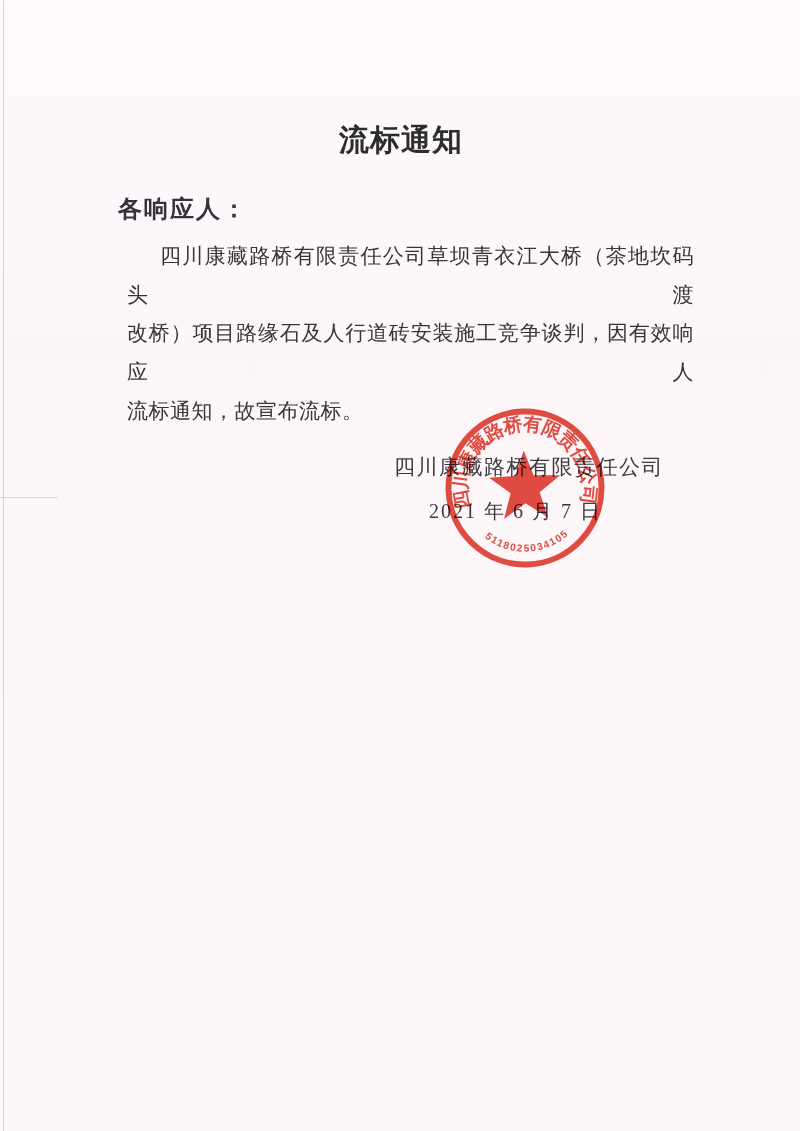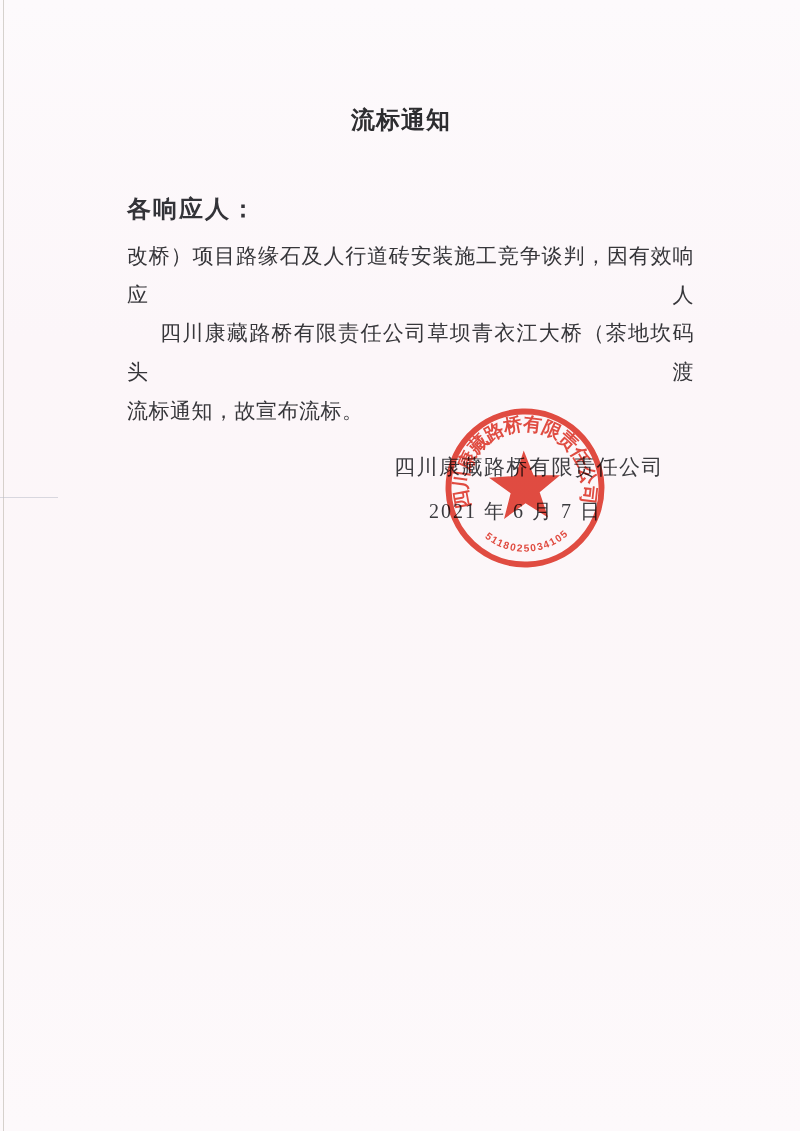--- a/index.html
+++ b/index.html
@@ -25,36 +25,36 @@
     background: rgba(176, 170, 158, 0.5);
   }
   .crease-line {
     position: absolute;
     left: 0; top: 497px;
     width: 58px; height: 1px;
     background: rgba(185, 190, 202, 0.55);
   }
   .doc-title {
     position: absolute;
-    top: 104px;
+    top: 120px;
     left: 0;
     width: 100%;
     padding-left: 2px;
     box-sizing: border-box;
     text-align: center;
     font-family: "Liberation Sans", "DejaVu Sans", sans-serif;
-    font-size: 24px;
+    font-size: 30px;
     font-weight: 700;
     letter-spacing: 1px;
     color: #2d2d30;
   }
   .greeting {
     position: absolute;
     top: 193px;
-    left: 127px;
+    left: 118px;
     font-size: 24px;
     font-weight: 600;
     letter-spacing: 2px;
     color: #333338;
   }
   .body-block {
     position: absolute;
     top: 237px;
     left: 127px;
     width: 567px;
@@ -109,22 +109,22 @@
 <div class="page">
 
   <div class="edge-line"></div>
   <div class="crease-line"></div>
 
   <div class="doc-title">流标通知</div>
 
   <div class="greeting">各响应人：</div>
 
   <div class="body-block">
+    <div class="body-line justified indent">四川康藏路桥有限责任公司草坝青衣江大桥（茶地坎码头渡</div>
     <div class="body-line justified">改桥）项目路缘石及人行道砖安装施工竞争谈判，因有效响应人</div>
-    <div class="body-line justified indent">四川康藏路桥有限责任公司草坝青衣江大桥（茶地坎码头渡</div>
     <div class="body-line">流标通知，故宣布流标。</div>
   </div>
 
   <div class="sig-company">四川康藏路桥有限责任公司</div>
   <div class="sig-date">2021 年 6 月 7 日</div>
 
   <svg class="seal" viewBox="0 0 200 200" xmlns="http://www.w3.org/2000/svg">
     <defs>
       <path id="sealArcTop" d="M 36.1,123.3 A 68,68 0 1 1 163.9,123.3" fill="none"></path>
       <path id="sealArcBottom" d="M 51.8,157.5 A 75,75 0 0 0 148.2,157.5" fill="none"></path>

